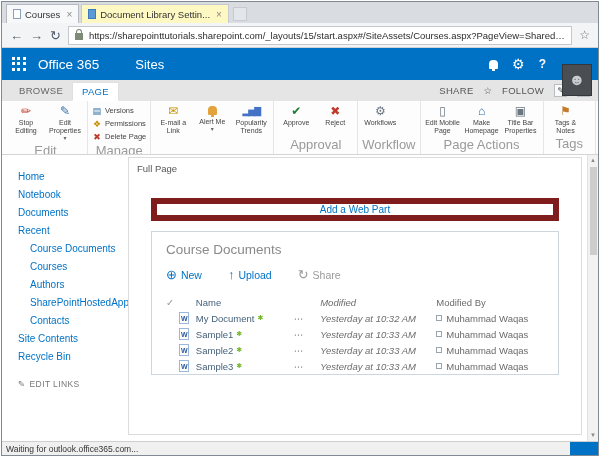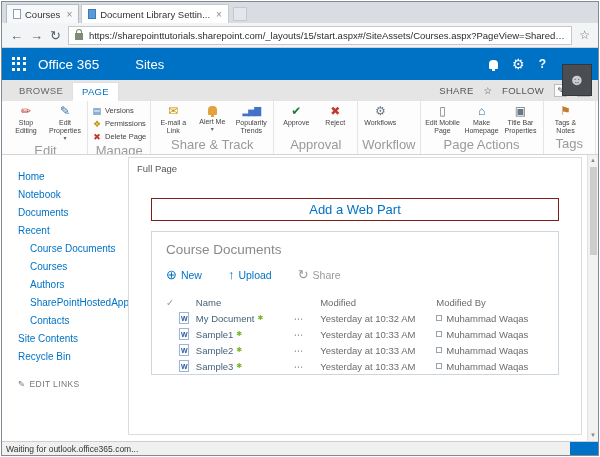--- a/index.html
+++ b/index.html
@@ -5,21 +5,21 @@
   * { box-sizing: border-box; margin: 0; padding: 0; }
   html,body { width:600px; height:457px; overflow:hidden;
     font-family:"Liberation Sans", sans-serif; background:#fff; }
   .window { width:598px; height:455px; margin:1px; border:1px solid #7f8a94;
     display:flex; flex-direction:column; background:#fff; }
 
   
   .tabs-row { height:21px; background:#d9dde2; display:flex; align-items:flex-end; padding:2px 4px 0 4px; }
   .tab { display:flex; align-items:center; gap:4px; height:19px; padding:0 6px; font-size:9.5px; color:#333; }
   .tab.active { background:#f7f8f9; border:1px solid #b5bac0; border-bottom:none; }
-  .tab.inactive { background:#ffffff; border:1px solid #c6cace; border-bottom:none; margin-left:2px; }
+  .tab.inactive { background:#fef9c3; border:1px solid #c6cace; border-bottom:none; margin-left:2px; }
   .pageico { width:8px; height:10px; background:#fff; border:1px solid #8aa0b8; display:inline-block; }
   .pageico.blue { background:#5b9bd5; border-color:#3a7bbf; }
   .tab-close { color:#888; font-size:10px; margin-left:2px; }
   .newtab-btn { width:14px; height:14px; margin:0 0 2px 4px; background:#e3e6ea; border:1px solid #c6cace; }
 
   .nav-row { height:25px; background:#f2f4f5; border-bottom:1px solid #cfd3d6;
     display:flex; align-items:center; gap:7px; padding:0 8px; }
   .nav-btn { font-size:13px; color:#51606e; line-height:1; }
   .url-box { flex:1; height:19px; background:#fff; border:1px solid #c4c8cc;
     display:flex; align-items:center; gap:6px; padding:0 6px; font-size:9.5px; color:#2d2d2d;
@@ -77,36 +77,36 @@
   
   .content { flex:1; display:flex; position:relative; background:#fff; overflow:hidden; }
   .sidebar { width:126px; padding-top:12px; font-size:10px; flex:0 0 auto; }
   .sidebar a { display:block; padding:3.5px 0 3.5px 16px; color:#0072c6; text-decoration:none; }
   .sidebar a.indent { padding-left:28px; }
   .edit-links { margin-top:14px; padding-left:16px; color:#777; font-size:8.5px; letter-spacing:.4px;
     display:flex; gap:4px; align-items:center; }
 
   .main-zone { flex:1; margin:2px 16px 6px 0; border:1px solid #dcdcdc; position:relative; overflow:hidden; }
   .zone-label { font-size:9.5px; color:#555; padding:5px 0 0 8px; }
-  .addwp { margin:24px 22px 0 22px; border:1px solid #7f1d1d; height:23px; display:flex;
-    align-items:center; justify-content:center; color:#0072c6; font-size:13px; background:#fff; }
+  .addwp { margin:24px 22px 0 22px; border:6px solid #7f1d1d; height:23px; display:flex;
+    align-items:center; justify-content:center; color:#0072c6; font-size:10px; background:#fff; }
   .webpart { margin:10px 22px 0 22px; border:1px solid #ccd6df; padding:10px 14px 0 14px; background:#fff; }
   .wp-title { font-size:13.5px; color:#8a8a8a; }
   .cmdbar { display:flex; gap:26px; margin-top:10px; font-size:10.5px; align-items:center; }
   .cmd { display:flex; align-items:center; gap:4px; color:#0072c6; }
   .cmd .cico { font-size:13px; }
   .cmd.muted, .cmd.muted .cico { color:#9a9a9a; }
 
   .list { margin-top:12px; font-size:9.5px; }
   .lrow { display:flex; align-items:center; height:16px; }
   .lhead { color:#9a9a9a; height:16px; }
   .c-check { width:16px; color:#9a9a9a; }
   .c-icon { width:20px; display:flex; align-items:center; }
   .c-name { width:150px; display:flex; align-items:center; gap:3px; color:#44617a; }
-  .c-mod { width:140px; color:#6b6b6b; }
+  .c-mod { width:140px; color:#6b6b6b;font-style:italic; }
   .c-by { width:130px; display:flex; align-items:center; gap:4px; color:#6b6b6b; }
   .wicon { width:10px; height:12px; border:1px solid #9ab6d8; background:#fff; color:#2b579a;
     font-size:7px; font-weight:bold; display:flex; align-items:center; justify-content:center; }
   .newbadge { color:#76b72a; font-size:7px; }
   .ellipsis { margin-left:auto; margin-right:16px; color:#777; letter-spacing:1px; }
   .presence { width:6px; height:6px; border:1px solid #98a4ae; display:inline-block; flex:0 0 auto; }
   .dropzone { text-align:center; color:#9b9b9b; font-size:10px; padding:16px 0 18px 0; }
 
   .scrollbar { position:absolute; right:0; top:0; bottom:0; width:11px; background:#f2f2f2;
     border-left:1px solid #e2e2e2; font-size:6px; color:#8a8a8a; text-align:center; }
@@ -231,21 +231,20 @@
         <div class="bigbtn">
           <span class="bell yellow"></span>
           <span>Alert Me</span>
           <span class="caret">▾</span>
         </div>
         <div class="bigbtn">
           <span class="ico bars">▂▅▇</span>
           <span>Popularity Trends</span>
         </div>
       </div>
-      <div class="glabel">Share &amp; Track</div>
     </div>
 
     <div class="rgroup">
       <div class="rbuttons">
         <div class="bigbtn">
           <span class="ico green">✔</span>
           <span>Approve</span>
         </div>
         <div class="bigbtn">
           <span class="ico red">✖</span>

